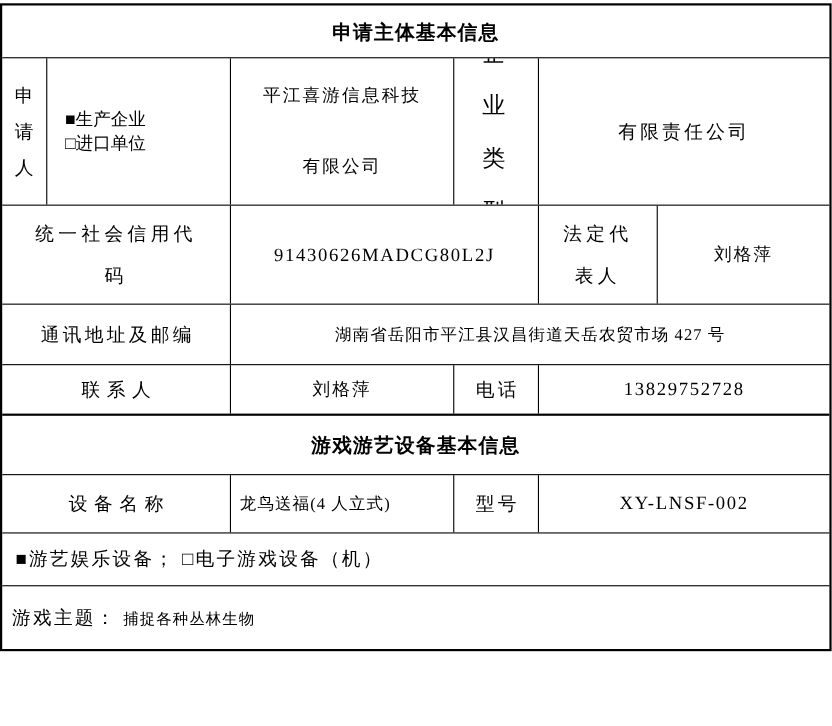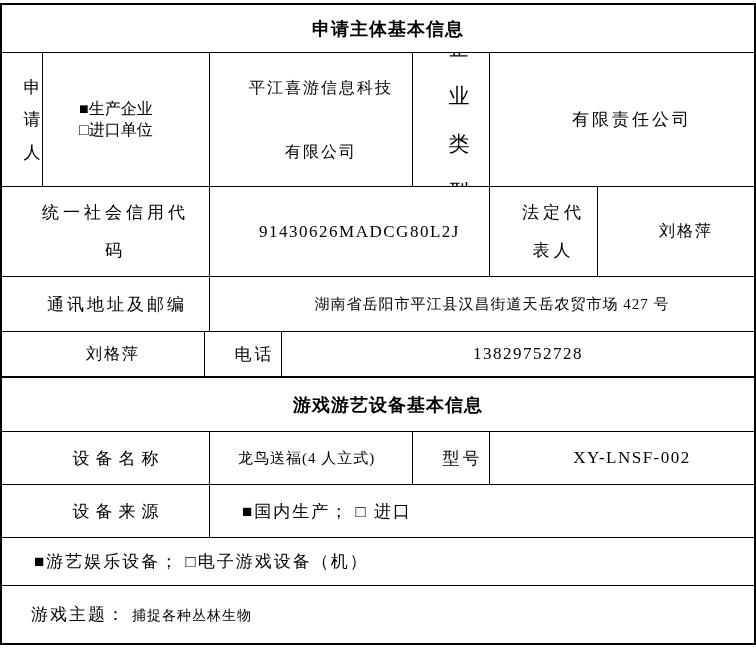--- a/index.html
+++ b/index.html
@@ -14,21 +14,21 @@
     position:absolute;left:0;top:3px;width:752px;
     border:2px solid #000;background:#fff;
     box-sizing:content-box;
   }
   .row{display:flex;box-sizing:border-box;border-bottom:1px solid #000;}
   .row:last-child{border-bottom:none;}
   .row-contact{border-bottom:2px solid #000;}
   .cell{
     box-sizing:border-box;border-right:1px solid #000;
     display:flex;align-items:center;justify-content:center;
-    text-align:center;overflow:hidden;padding-left:20px;
+    text-align:center;overflow:hidden;
   }
   .cell.last{border-right:none;flex:1;}
   .cell.left{justify-content:flex-start;text-align:left;}
   
   .h-title{height:48px;}
   .h-applicant{height:134px;}
   .h-credit{height:90px;}
   .h-address{height:55px;}
   .h-contact{height:46px;}
   .h-sec2{height:54px;}
@@ -122,20 +122,23 @@
     <div class="row h-address">
       <div class="cell w-label">
         <span class="label-text-tight">通讯地址及邮编</span>
       </div>
       <div class="cell last">
         <span class="value-cn-sm">湖南省岳阳市平江县汉昌街道天岳农贸市场 427 号</span>
       </div>
     </div>
 
     <div class="row h-contact row-contact">
+      <div class="cell w-label">
+        <span class="label-text">联系人</span>
+      </div>
       <div class="cell w-mid">
         <span class="value-cn">刘格萍</span>
       </div>
       <div class="cell w-narrow">
         <span class="label-text-tight">电话</span>
       </div>
       <div class="cell last">
         <span class="value-latin">13829752728</span>
       </div>
     </div>
@@ -154,28 +157,20 @@
         <span class="value-cn-sm" style="padding-left:8px;">龙鸟送福(4 人立式)</span>
       </div>
       <div class="cell w-narrow">
         <span class="label-text-tight">型号</span>
       </div>
       <div class="cell last">
         <span class="value-latin">XY-LNSF-002</span>
       </div>
     </div>
 
-    <div class="row h-source">
-      <div class="cell w-label">
-        <span class="label-text">设备来源</span>
-      </div>
-      <div class="cell last left">
-        <span class="check-line">■国内生产； □  进口</span>
-      </div>
-    </div>
 
     <div class="row h-type">
       <div class="cell last left">
         <span class="check-line">■游艺娱乐设备； □电子游戏设备（机）</span>
       </div>
     </div>
 
     <div class="row h-theme">
       <div class="cell last left">
         <div class="theme-line">

